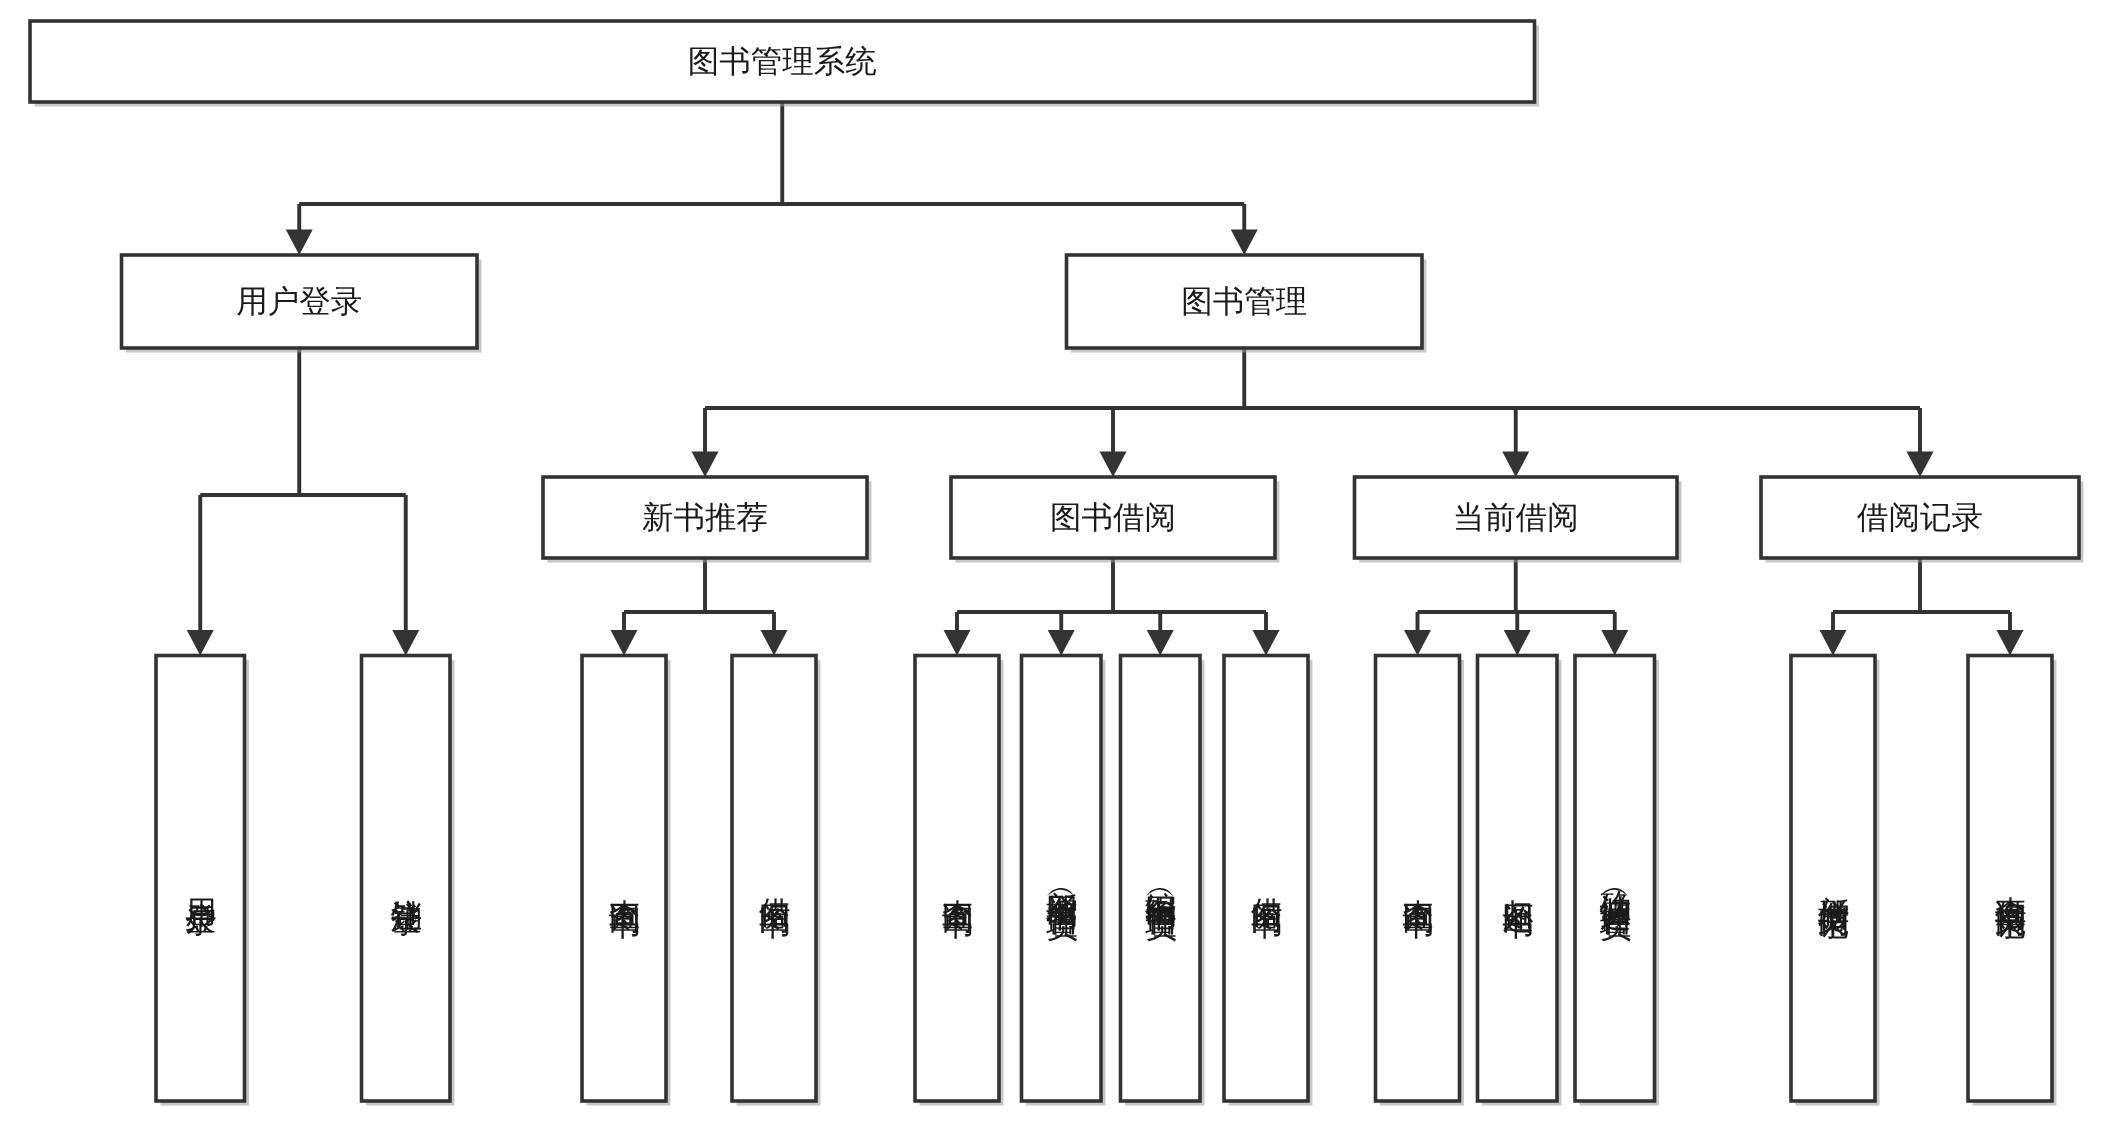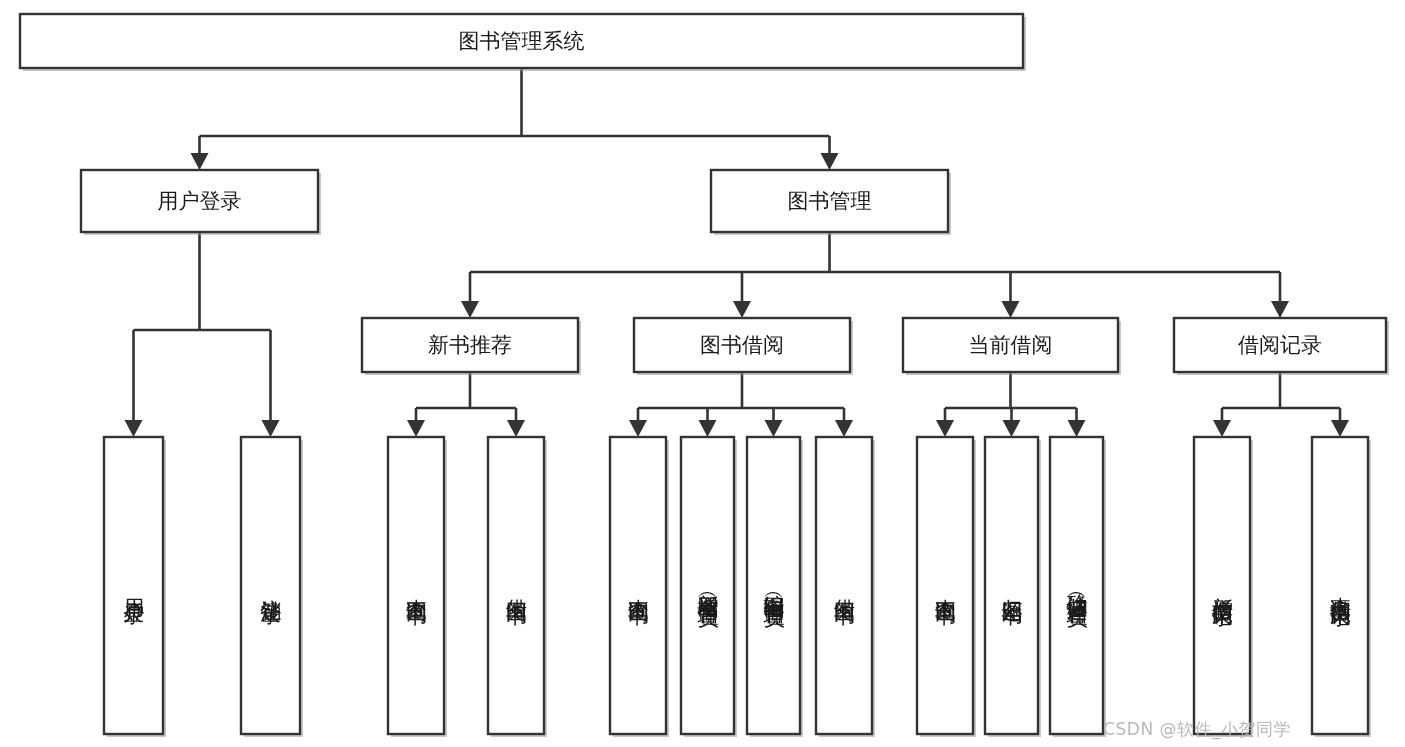--- a/index.html
+++ b/index.html
@@ -248,14 +248,13 @@
       <div class="leaf-label-wrap" style="left: 610px; top: 437px; width: 56px; height: 297px;">查询图书</div>
       <div class="leaf-label-wrap" style="left: 681px; top: 437px; width: 53px; height: 297px;">新增图书（管理员）</div>
       <div class="leaf-label-wrap" style="left: 747px; top: 437px; width: 53px; height: 297px;">编辑图书（管理员）</div>
       <div class="leaf-label-wrap" style="left: 816px; top: 437px; width: 56px; height: 297px;">借阅图书</div>
       <div class="leaf-label-wrap" style="left: 917px; top: 437px; width: 56px; height: 297px;">查询图书</div>
       <div class="leaf-label-wrap" style="left: 985px; top: 437px; width: 53px; height: 297px;">归还图书</div>
       <div class="leaf-label-wrap" style="left: 1050px; top: 437px; width: 53px; height: 297px;">确认归还（管理员）</div>
       <div class="leaf-label-wrap" style="left: 1194px; top: 437px; width: 56px; height: 297px;">新增借阅记录</div>
       <div class="leaf-label-wrap" style="left: 1312px; top: 437px; width: 56px; height: 297px;">查询借阅记录</div>
     </div>
-  <div class="watermark">CSDN @软件_小贺同学</div>
 </div>
 
 </body></html>

